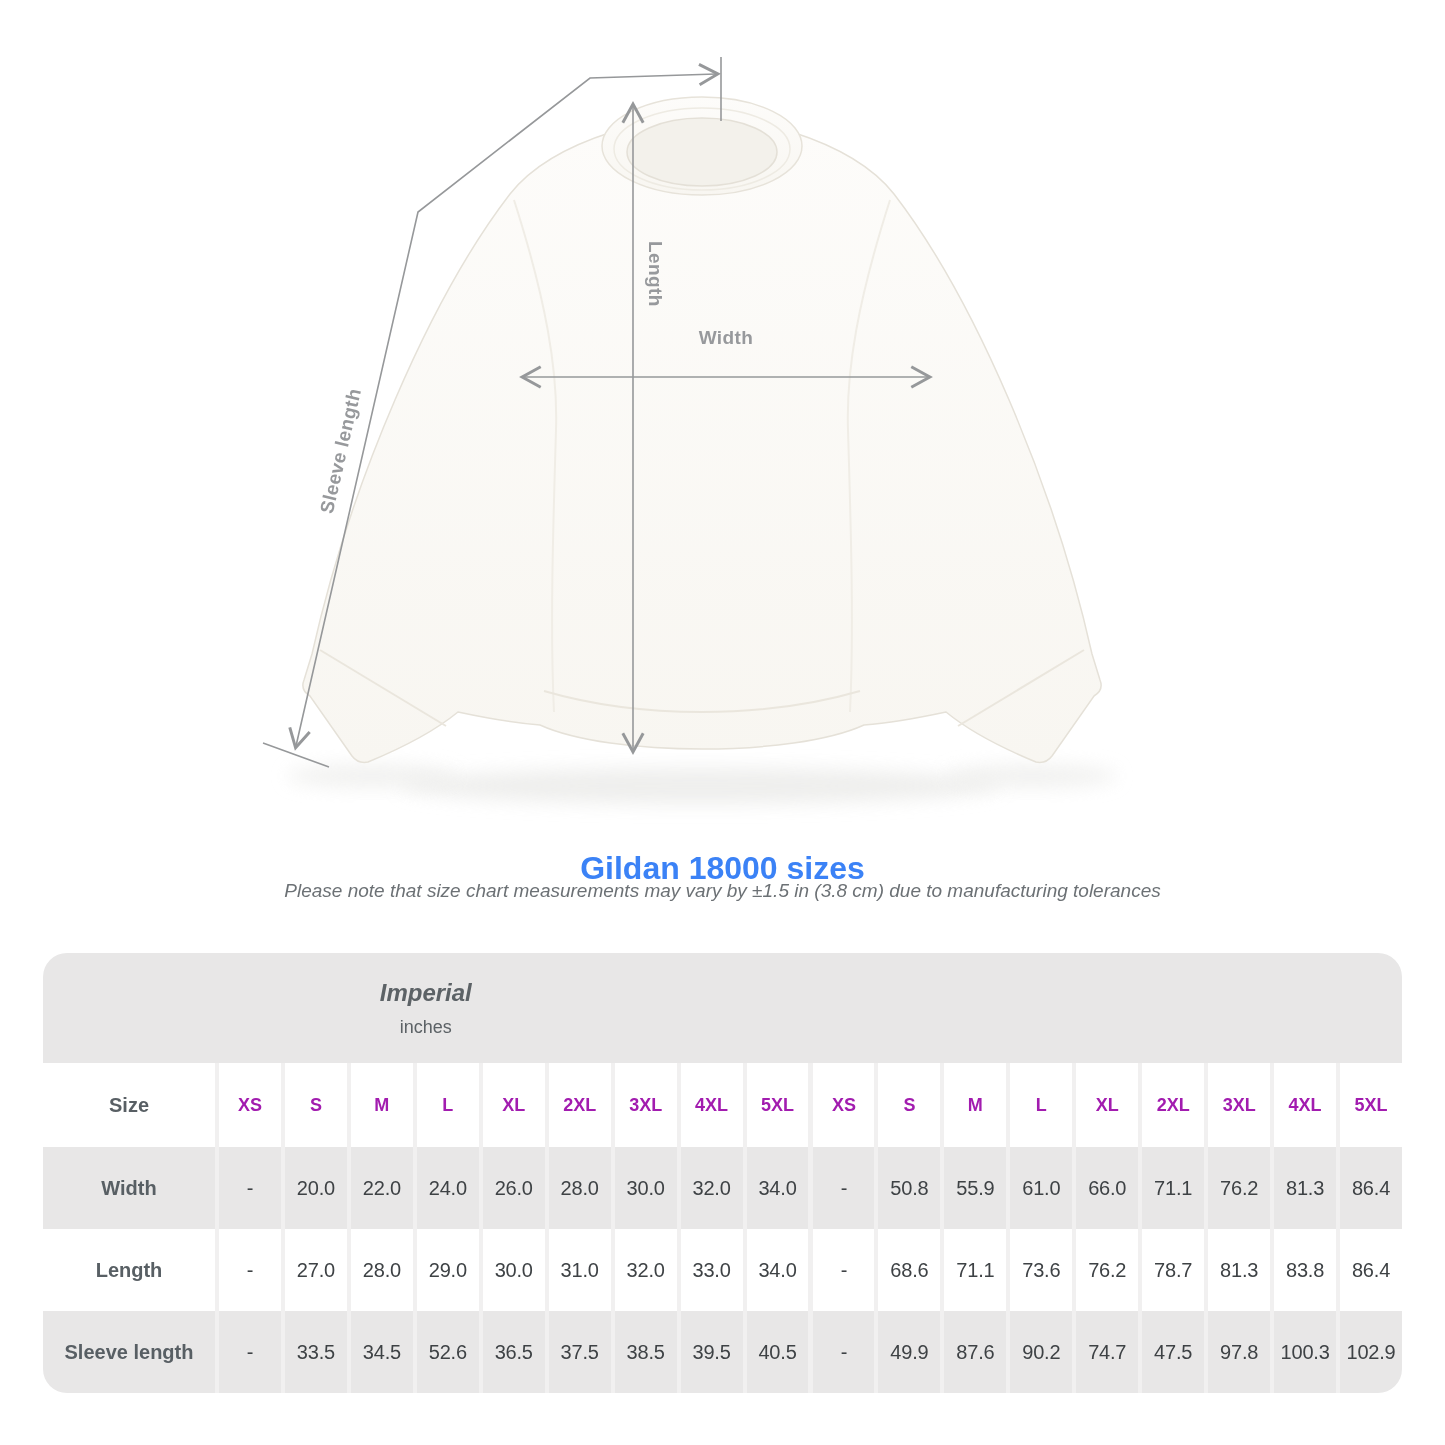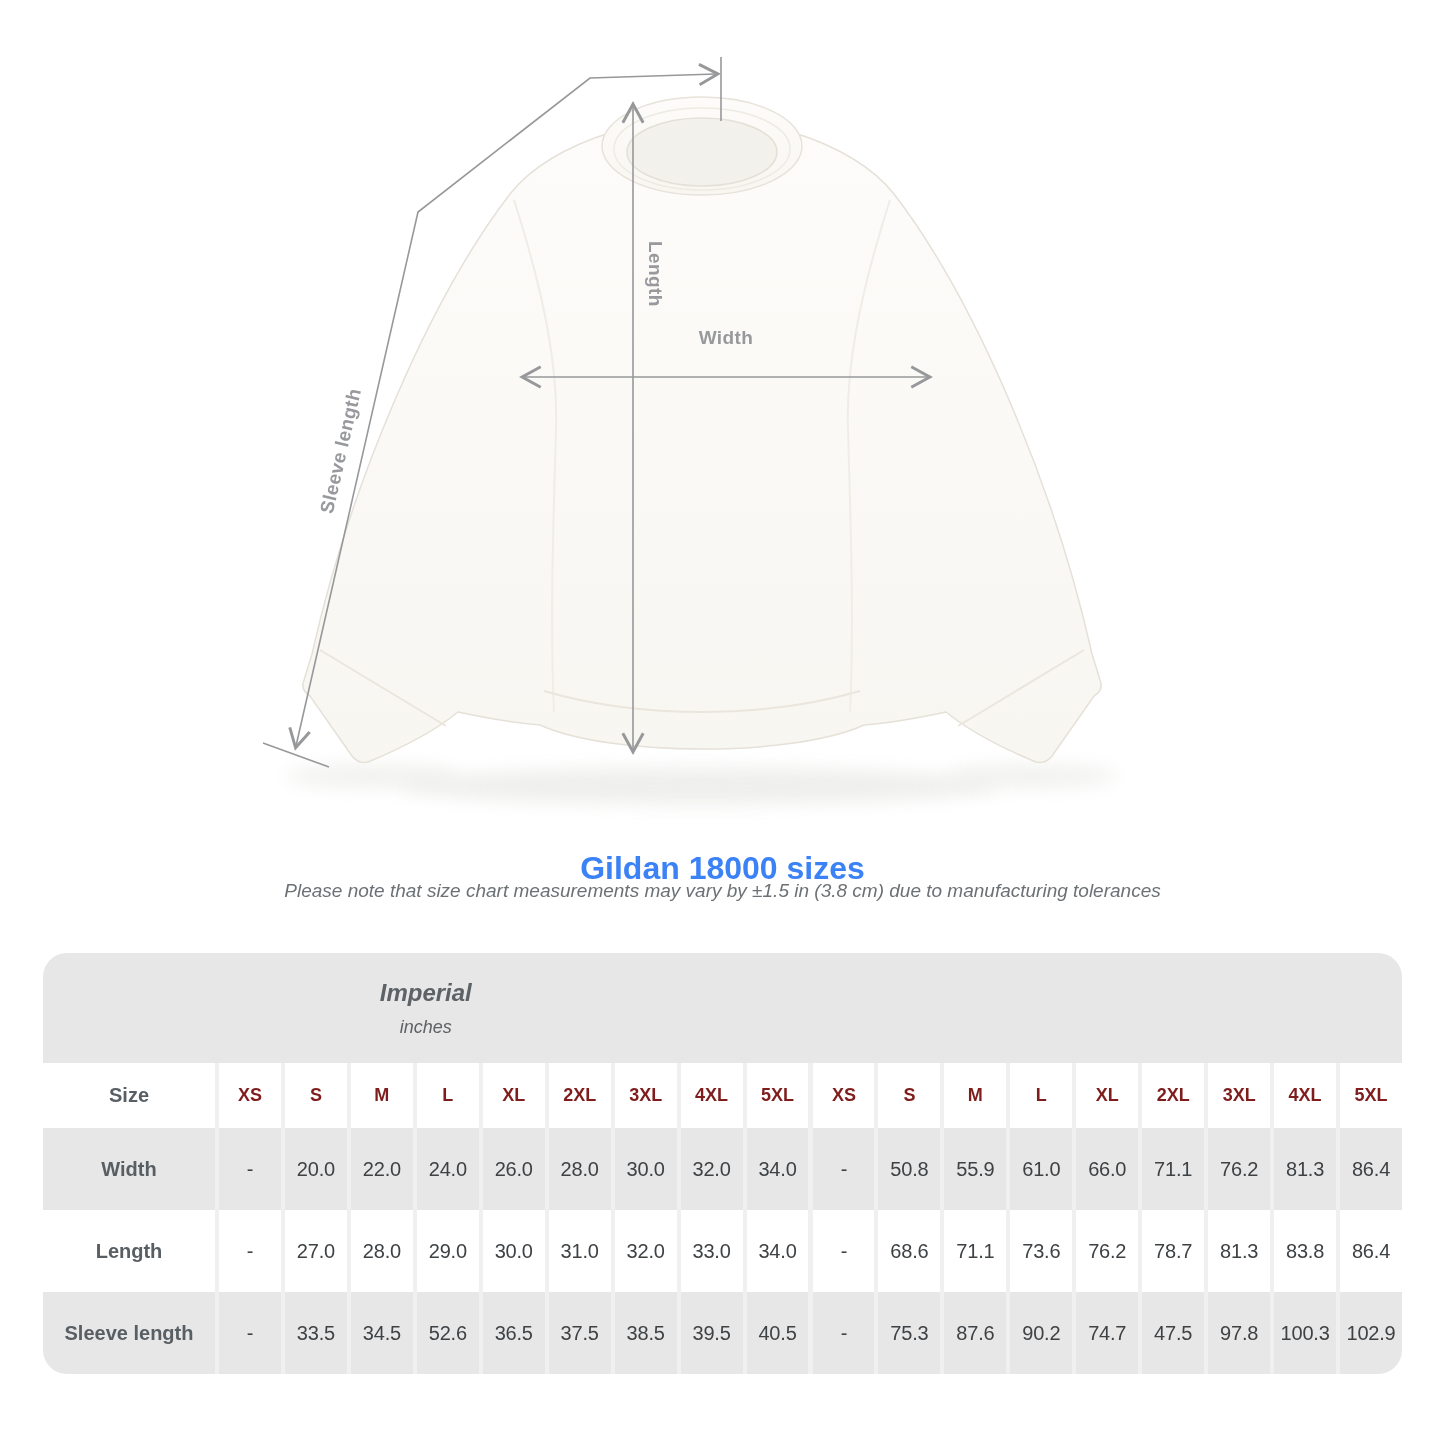--- a/index.html
+++ b/index.html
@@ -29,30 +29,30 @@
   
   .size-table{
     position:absolute; left:43px; top:953px; width:1359px;
     border-radius:24px; overflow:hidden; background:#ffffff;
   }
   .band{display:flex; background:#e8e7e7; height:110px;}
   .band-half{display:flex; flex-direction:column; align-items:center; justify-content:center; gap:10px;}
   .band-left{width:calc(50% + 86px);}
   .band-right{width:calc(50% - 86px);}
   .band-title{font-size:24px; font-weight:bold; font-style:italic; color:#5c6266;}
-  .band-unit{font-size:18px; font-style:italic; color:#5c6266;}
+  .band-unit{font-size:18px; color:#5c6266;}
   .trow{display:grid; grid-template-columns:172px repeat(18,1fr);}
-  .row-white{background:#ffffff; height:65px;}
+  .row-white{background:#ffffff; height:84px;}
   .row-gray{background:#e8e7e7; height:82px;}
   .trow.h82{height:82px;}
   .cell{display:flex; align-items:center; justify-content:center; min-width:0;}
   .dcell{border-left:4px solid #f1f0f0;}
   .dcell.metric-first{border-left-width:5px;}
   .label-cell{font-weight:bold; font-size:20px; color:#585f64;}
-  .size-cell{font-weight:bold; font-size:18px; color:#7f1d1d;}
+  .size-cell{font-weight:bold; font-size:18px; color:#a21caf;}
   .value-cell{font-size:20px; color:#3e4245; letter-spacing:-0.2px;}
 </style>
 </head>
 <body>
 
 <div class="page">
 
   <div class="diagram">
     <svg width="1445" height="845" viewBox="0 0 1445 845">
       <defs>
@@ -202,21 +202,21 @@
     <div class="cell dcell value-cell">-</div>
         <div class="cell dcell value-cell">33.5</div>
         <div class="cell dcell value-cell">34.5</div>
         <div class="cell dcell value-cell">52.6</div>
         <div class="cell dcell value-cell">36.5</div>
         <div class="cell dcell value-cell">37.5</div>
         <div class="cell dcell value-cell">38.5</div>
         <div class="cell dcell value-cell">39.5</div>
         <div class="cell dcell value-cell">40.5</div>
         <div class="cell dcell value-cell metric-first">-</div>
-        <div class="cell dcell value-cell">75.3</div>
+        <div class="cell dcell value-cell">49.9</div>
         <div class="cell dcell value-cell">87.6</div>
         <div class="cell dcell value-cell">90.2</div>
         <div class="cell dcell value-cell">74.7</div>
         <div class="cell dcell value-cell">47.5</div>
         <div class="cell dcell value-cell">97.8</div>
         <div class="cell dcell value-cell">100.3</div>
         <div class="cell dcell value-cell">102.9</div>
       </div>
 
   </div>

